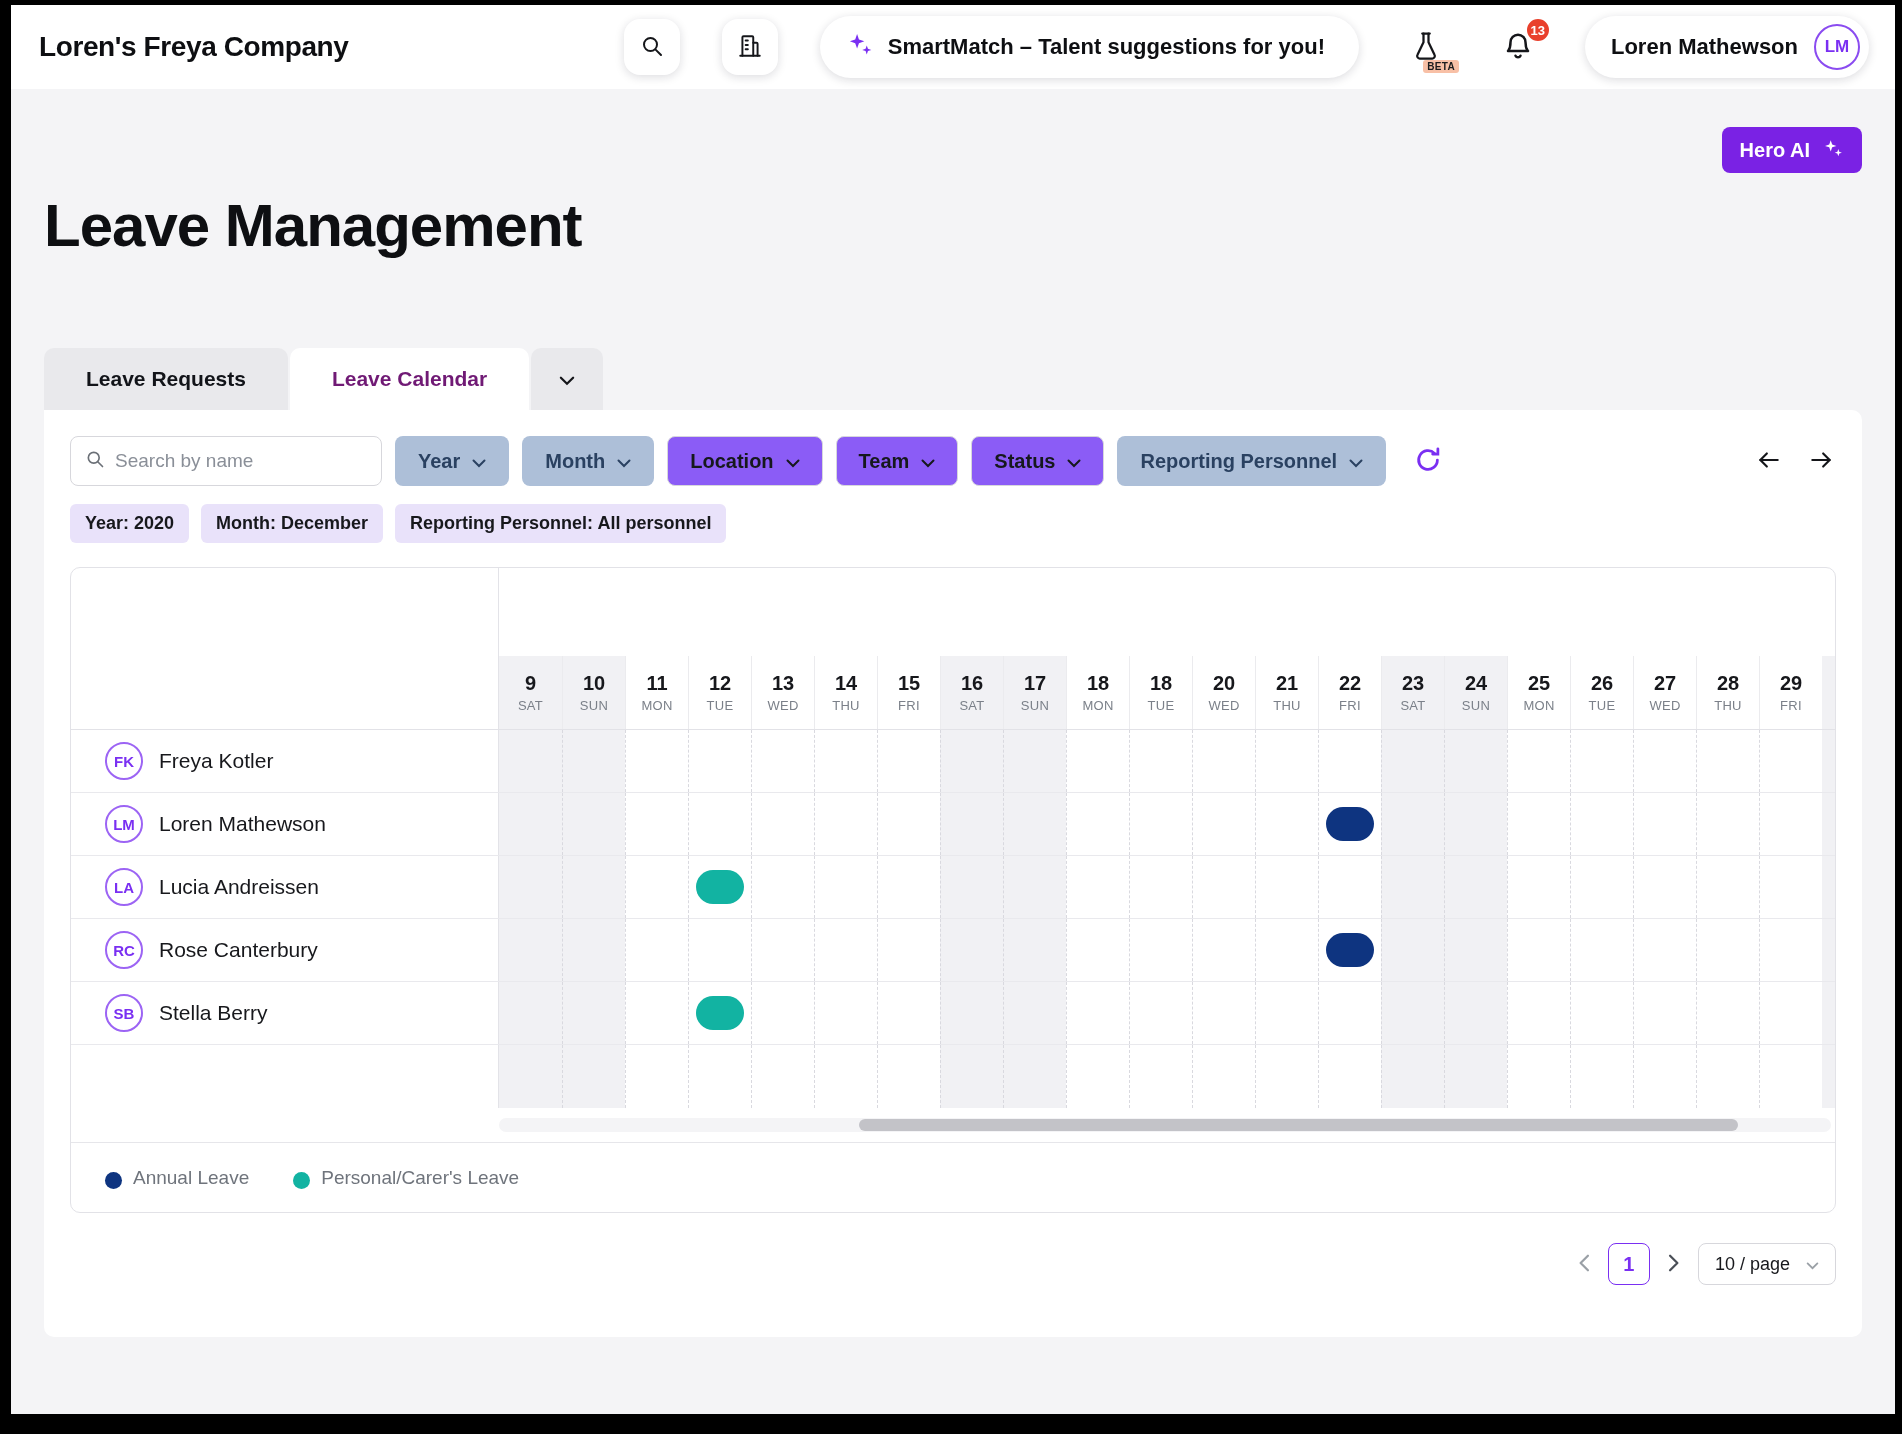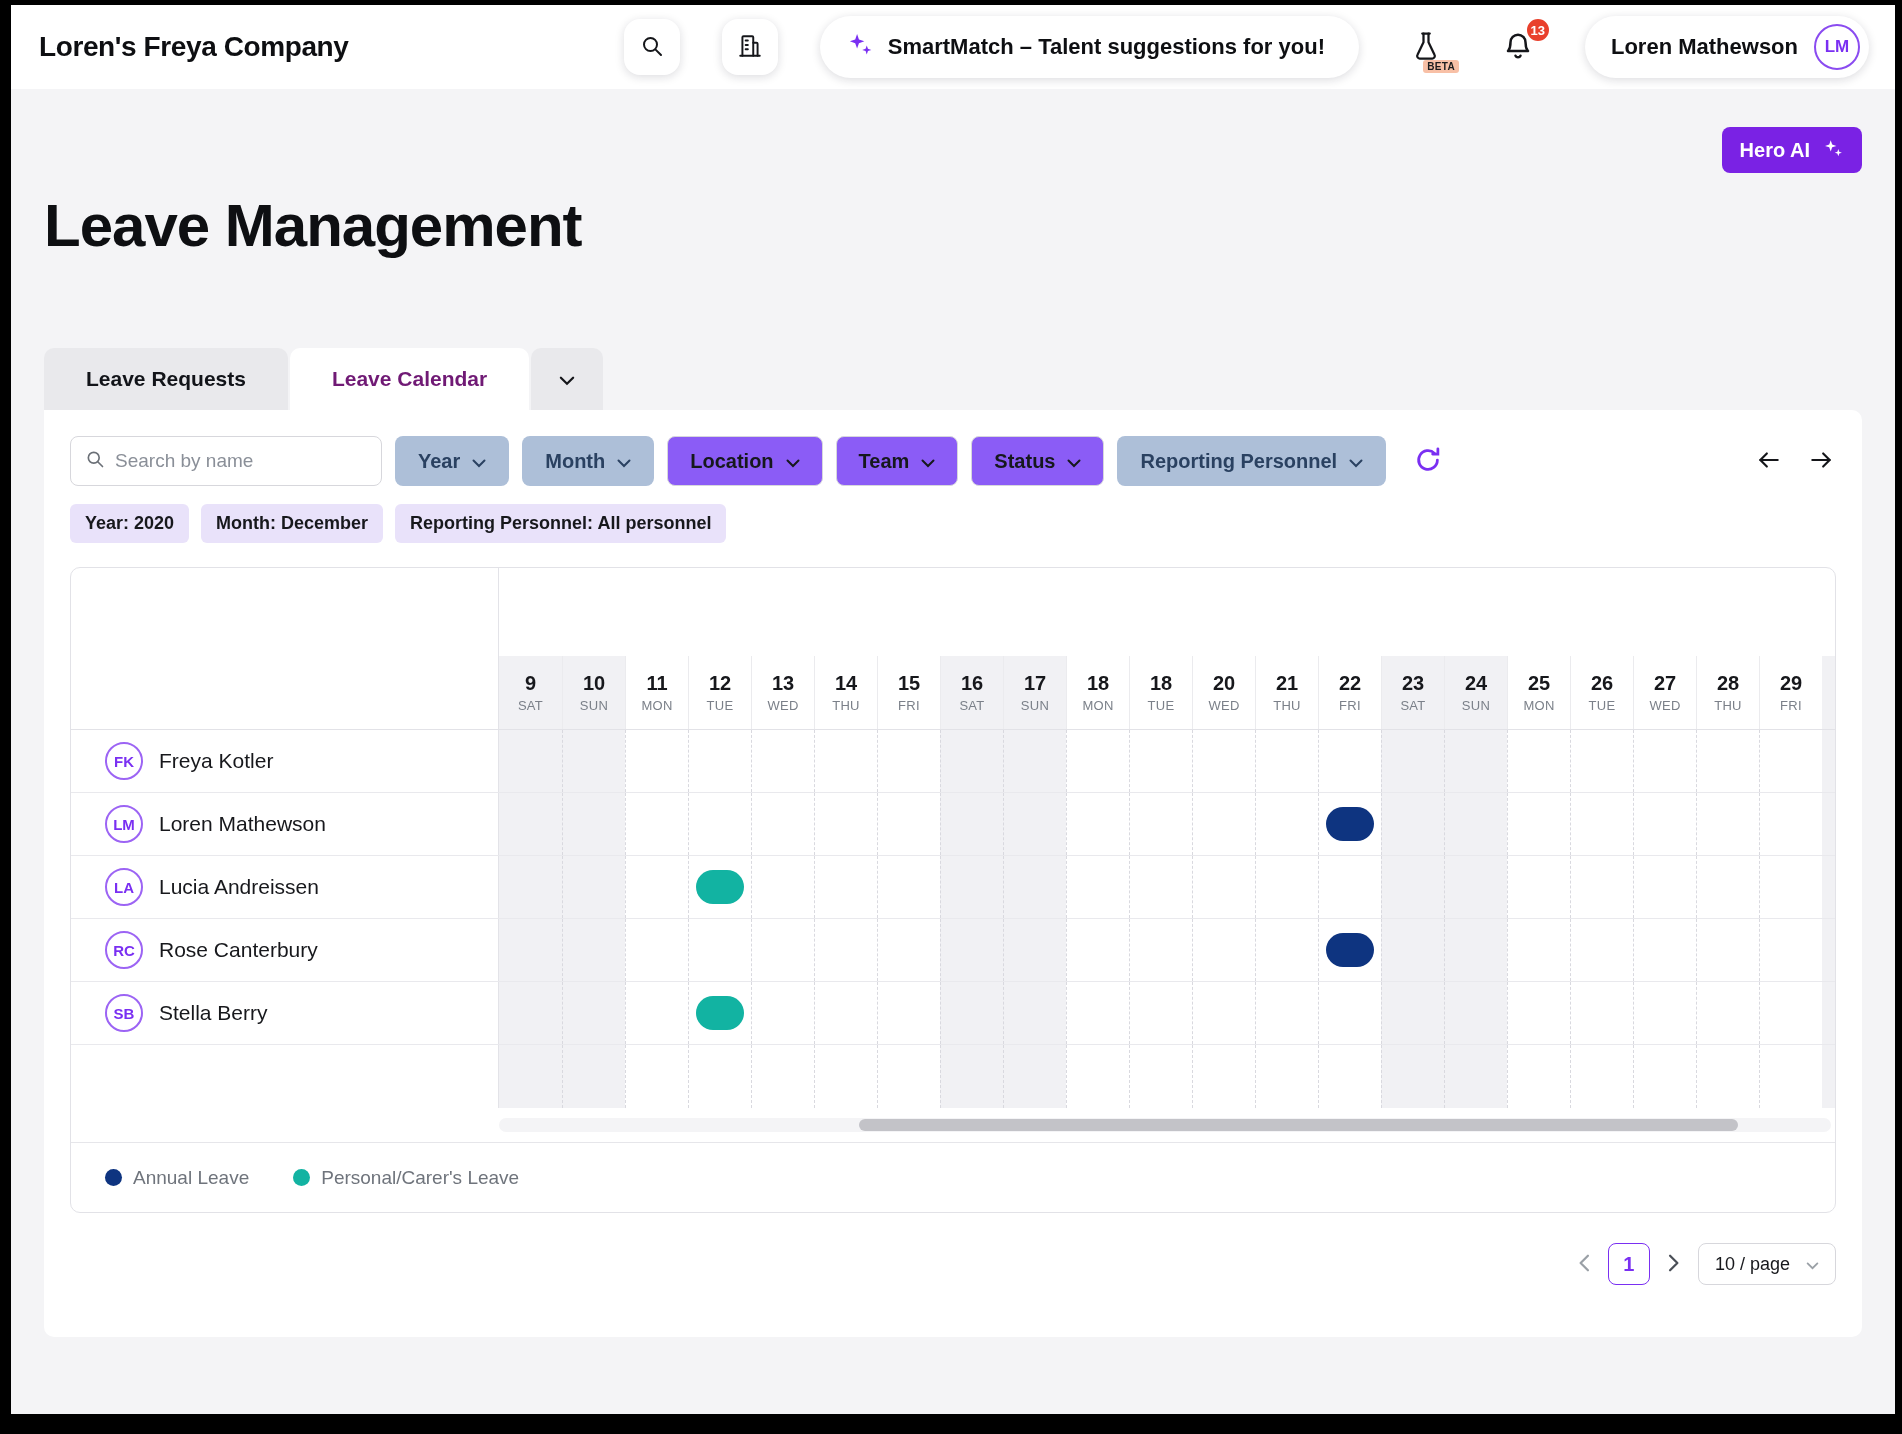--- a/index.html
+++ b/index.html
@@ -64,21 +64,21 @@
   .sliver { width:auto; flex:1; border-left:none !important; }
   .em-avatar { width:38px; height:38px; border-radius:50%; border:2px solid #9c64f4; color:#7a2ff2; font-size:15px; font-weight:700; display:flex; align-items:center; justify-content:center; background:#fff; flex-shrink:0; }
   .em-name { font-size:21px; color:#17181c; }
   .pill { width:48px; height:34px; border-radius:17px; display:block; }
 
   .scroll-row { height:34px; display:flex; align-items:center; }
   .scroll-track { margin-left:428px; flex:1; height:14px; position:relative; background:#f4f4f6; border-radius:7px; margin-right:4px; }
   .scroll-thumb { position:absolute; left:27%; width:66%; top:1px; height:12px; border-radius:6px; background:#c3c3c8; cursor:pointer; }
 
   .legend { height:70px; border-top:1px solid #e6e6ea; display:flex; align-items:center; gap:44px; padding-left:34px; }
-  .legend-item { display:flex; align-items:center; gap:11px; font-size:19px; color:#6f747c; }
+  .legend-item { display:flex; align-items:flex-end; gap:11px; font-size:19px; color:#6f747c; }
   .legend-dot { width:17px; height:17px; border-radius:50%; display:inline-block; }
 
   
   .pagination { display:flex; align-items:center; justify-content:flex-end; gap:18px; margin-top:30px; }
   .pg-btn { background:none; border:none; cursor:pointer; display:flex; align-items:center; }
   .pg-current { width:42px; height:42px; border:1.5px solid #7a2ff2; border-radius:8px; color:#7a2ff2; font-size:20px; font-weight:600; display:flex; align-items:center; justify-content:center; background:#fff; cursor:pointer; }
   .page-size { height:42px; border:1px solid #d7d7dc; border-radius:8px; display:flex; align-items:center; gap:16px; padding:0 16px; font-size:18px; color:#17181c; background:#fff; cursor:pointer; }
 </style>
 </head>
 <body>

